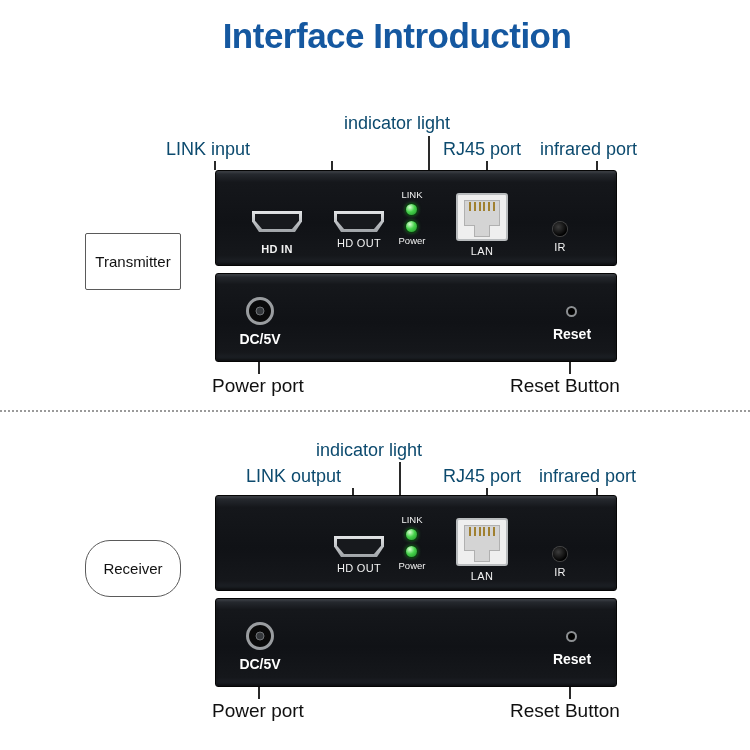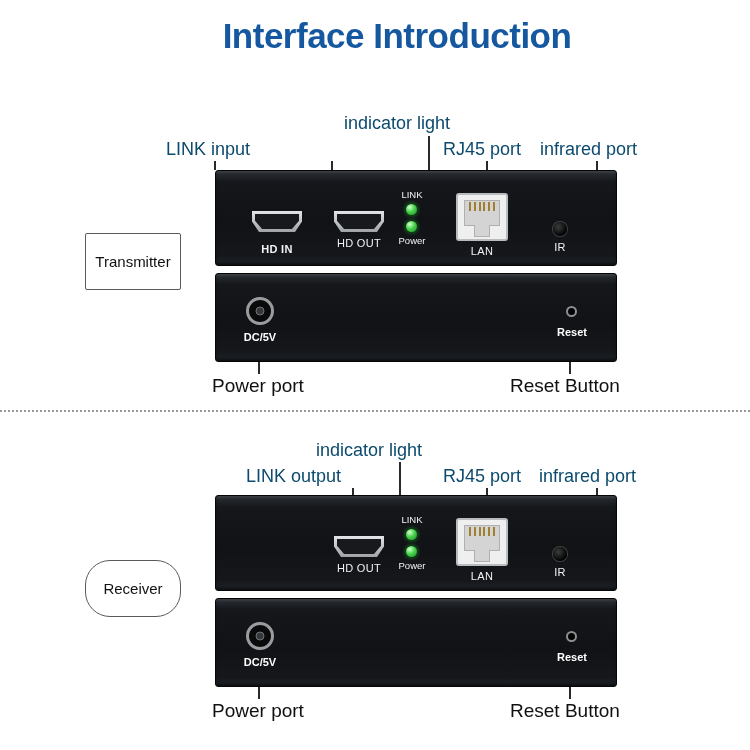--- a/index.html
+++ b/index.html
@@ -36,21 +36,21 @@
   
   .hdmi { position:absolute; width:50px; height:21px;
     background:linear-gradient(180deg,#e3e5e7,#9fa3a7);
     clip-path:polygon(0 0,100% 0,100% 50%,86% 100%,14% 100%,0 50%); }
   .hdmi-slot { position:absolute; left:3px; top:3px; width:44px; height:15px; background:#17191d;
     clip-path:polygon(0 0,100% 0,100% 45%,84% 100%,16% 100%,0 45%); }
 
   
   .port-label { position:absolute; transform:translateX(-50%); color:#f2f2f2; font-size:11px; letter-spacing:.3px; white-space:nowrap; }
   .mini-label { position:absolute; transform:translateX(-50%); color:#f2f2f2; font-size:9.5px; white-space:nowrap; }
-  .port-label-bold { position:absolute; transform:translateX(-50%); color:#ffffff; font-size:11px; font-weight:700; white-space:nowrap; }
+  .port-label-bold { position:absolute; transform:translateX(-50%); color:#ffffff; font-size:14px; font-weight:700; white-space:nowrap; }
 
   
   .led { position:absolute; width:11px; height:11px; border-radius:50%;
     background:radial-gradient(circle at 35% 30%, #d9ffd2 0%, #46d24b 45%, #1f8c28 100%);
     box-shadow:0 0 0 1.5px #0b3d10, 0 0 4px rgba(70,210,75,.8); }
 
   
   .rj45 { position:absolute; width:52px; height:48px; background:#efefef; border:2px solid #b9bcbe; border-radius:3px; }
   .rj45-opening { position:absolute; left:50%; top:5px; transform:translateX(-50%); width:36px; height:26px; background:#d4d4d4; border:1px solid #b0b0b0; }
   .rj45-pins { position:absolute; left:4px; top:1px; width:26px; height:9px;
@@ -167,21 +167,21 @@
         <div class="rj45-pins"></div>
       </div>
       <div class="rj45-latch"></div>
     </div>
     <div class="port-label" style="left:266px; top:74px;">LAN</div>
 
     <div class="ir-hole" style="left:337px; top:51px;"></div>
     <div class="port-label" style="left:344px; top:70px;">IR</div>
   </div>
 
-  <div class="tag-box" style="top:560px;border-radius:25px;">
+  <div class="tag-box" style="top:540px;border-radius:25px;">
     <span>Receiver</span>
   </div>
 
   <div class="panel" style="top:598px; height:89px;">
     <div class="dc-jack" style="left:30px; top:23px;">
       <div class="dc-pin"></div>
     </div>
     <div class="port-label-bold" style="left:44px; top:57px;">DC/5V</div>
     <div class="reset-hole" style="left:350px; top:32px;"></div>
     <div class="port-label-bold" style="left:356px; top:52px;">Reset</div>

